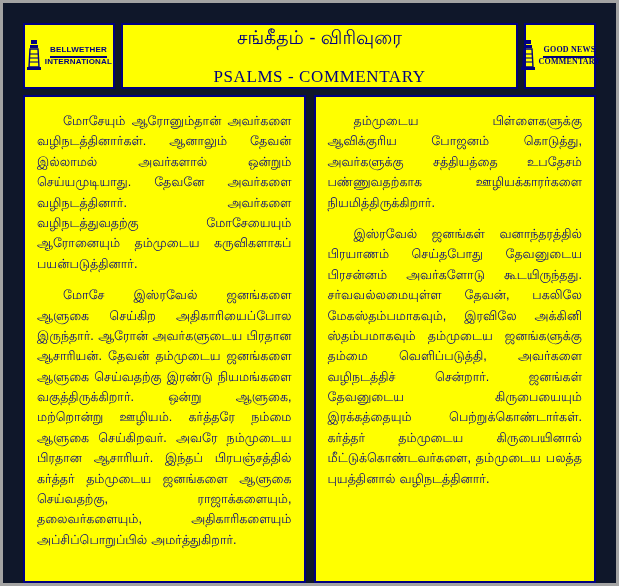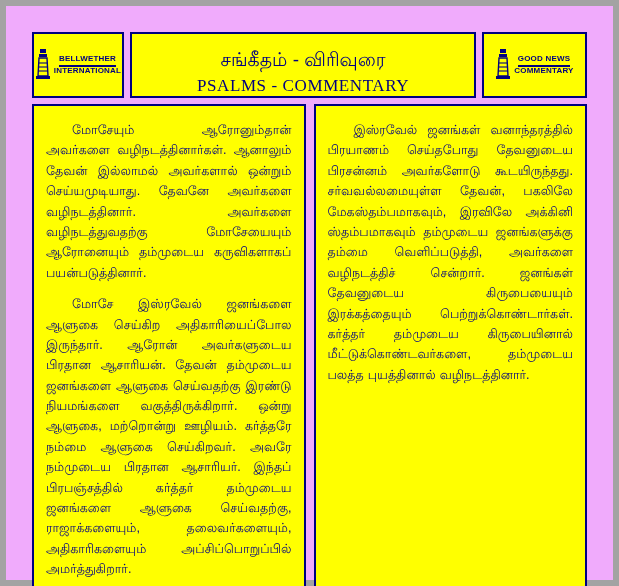--- a/index.html
+++ b/index.html
@@ -10,45 +10,46 @@
     width: 619px;
     height: 586px;
     background: #ffff00;
     font-family: "Liberation Sans", sans-serif;
     overflow: hidden;
   }
   .page {
     position: relative;
     width: 619px;
     height: 586px;
-    background: #f0abfc;
-    box-sizing: border-box;
-    border: 6px solid #a3a3a3;
-    padding: 24px;
+    background: #0f172a;
+    box-sizing: border-box;
+    border: 3px solid #a3a3a3;
+    padding: 18px;
   }
   
   .header {
     display: flex;
     align-items: stretch;
     height: 66px;
     margin: 2px 2px 6px 2px;
   }
   .logo-box {
     width: 92px;
     border: 2px solid #000080;
     background: #ffff00;
     display: flex;
     flex-direction: column;
     align-items: center;
     justify-content: center;
     box-sizing: border-box;
     padding: 2px 2px;
   }
   .logo-box.right {
-    width: 105px;
+    width: 72px;
+    font-family: Liberation Serif, serif;
   }
   .logo-inner {
     display: flex;
     align-items: center;
     justify-content: center;
     gap: 3px;
     width: 100%;
   }
   .logo-emblem {
     flex: 0 0 auto;
@@ -86,21 +87,21 @@
     font-size: 19px;
     color: #000080;
     line-height: 1.25;
     font-family: "Liberation Sans", sans-serif;
   }
   .title-en {
     font-size: 17px;
     color: #000080;
     letter-spacing: 0.6px;
     font-family: "Liberation Serif", serif;
-    margin-top: 4px;
+    margin-top: 17px;
   }
   
   .columns {
     display: flex;
     gap: 8px;
     height: 488px;
     margin: 0 2px;
     border-radius: 13px;
   }
   .col {
@@ -182,18 +183,19 @@
   </div>
 
   <div class="columns">
 
     <div class="col">
       <p class="para">மோசேயும் ஆரோனும்தான் அவர்களை வழிநடத்தினார்கள். ஆனாலும் தேவன் இல்லாமல் அவர்களால் ஒன்றும் செய்யமுடியாது. தேவனே அவர்களை வழிநடத்தினார். அவர்களை வழிநடத்துவதற்கு மோசேயையும் ஆரோனையும் தம்முடைய கருவிகளாகப் பயன்படுத்தினார்.</p>
       <p class="para">மோசே இஸ்ரவேல் ஜனங்களை ஆளுகை செய்கிற அதிகாரியைப்போல இருந்தார். ஆரோன் அவர்களுடைய பிரதான ஆசாரியன். தேவன் தம்முடைய ஜனங்களை ஆளுகை செய்வதற்கு இரண்டு நியமங்களை வகுத்திருக்கிறார். ஒன்று ஆளுகை, மற்றொன்று ஊழியம். கர்த்தரே நம்மை ஆளுகை செய்கிறவர். அவரே நம்முடைய பிரதான ஆசாரியர். இந்தப் பிரபஞ்சத்தில் கர்த்தர் தம்முடைய ஜனங்களை ஆளுகை செய்வதற்கு, ராஜாக்களையும், தலைவர்களையும், அதிகாரிகளையும் அப்சிப்பொறுப்பில் அமர்த்துகிறார்.</p>
     </div>
 
     <div class="col">
+      <p class="para">தம்முடைய பிள்ளைகளுக்கு ஆவிக்குரிய போஜனம் கொடுத்து, அவர்களுக்கு சத்தியத்தை உபதேசம் பண்ணுவதற்காக ஊழியக்காரர்களை நியமித்திருக்கிறார்.</p>
       <p class="para">இஸ்ரவேல் ஜனங்கள் வனாந்தரத்தில் பிரயாணம் செய்தபோது தேவனுடைய பிரசன்னம் அவர்களோடு கூடயிருந்தது. சர்வவல்லமையுள்ள தேவன், பகலிலே மேகஸ்தம்பமாகவும், இரவிலே அக்கினி ஸ்தம்பமாகவும் தம்முடைய ஜனங்களுக்கு தம்மை வெளிப்படுத்தி, அவர்களை வழிநடத்திச் சென்றார். ஜனங்கள் தேவனுடைய கிருபையையும் இரக்கத்தையும் பெற்றுக்கொண்டார்கள். கர்த்தர் தம்முடைய கிருபையினால் மீட்டுக்கொண்டவர்களை, தம்முடைய பலத்த புயத்தினால் வழிநடத்தினார்.</p>
     </div>
 
   </div>
 
 </div>
 
 </body></html>

